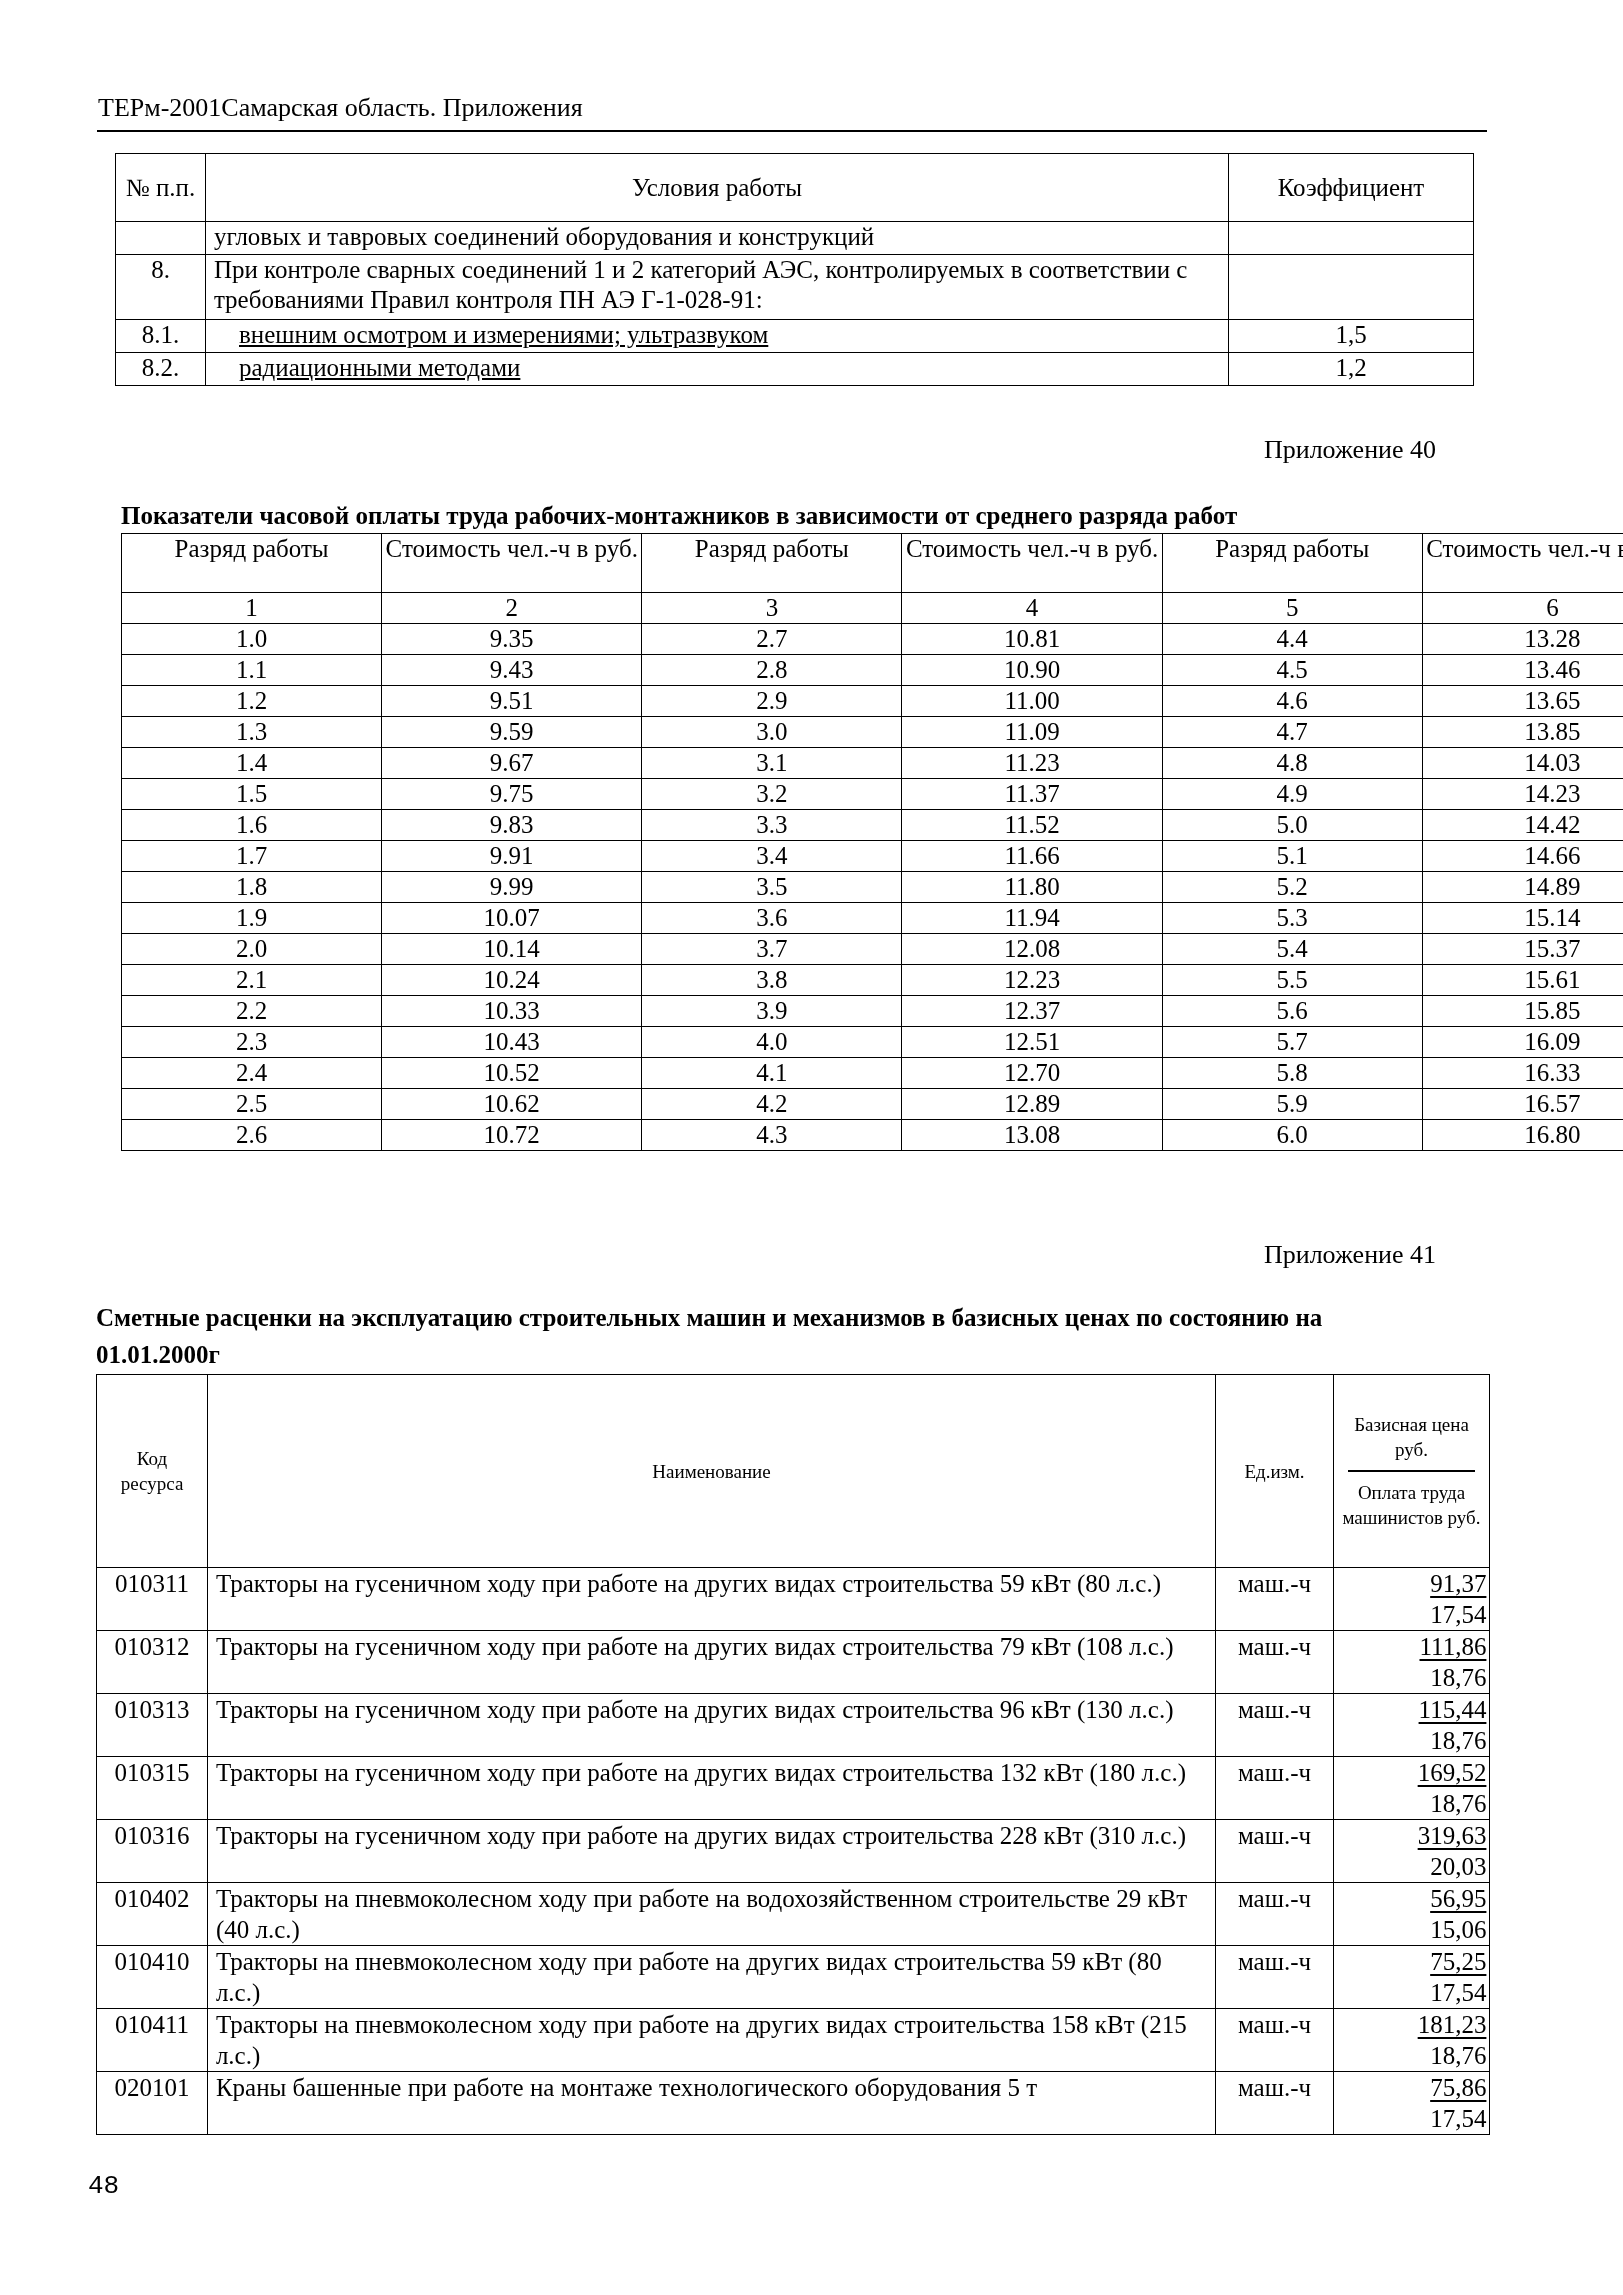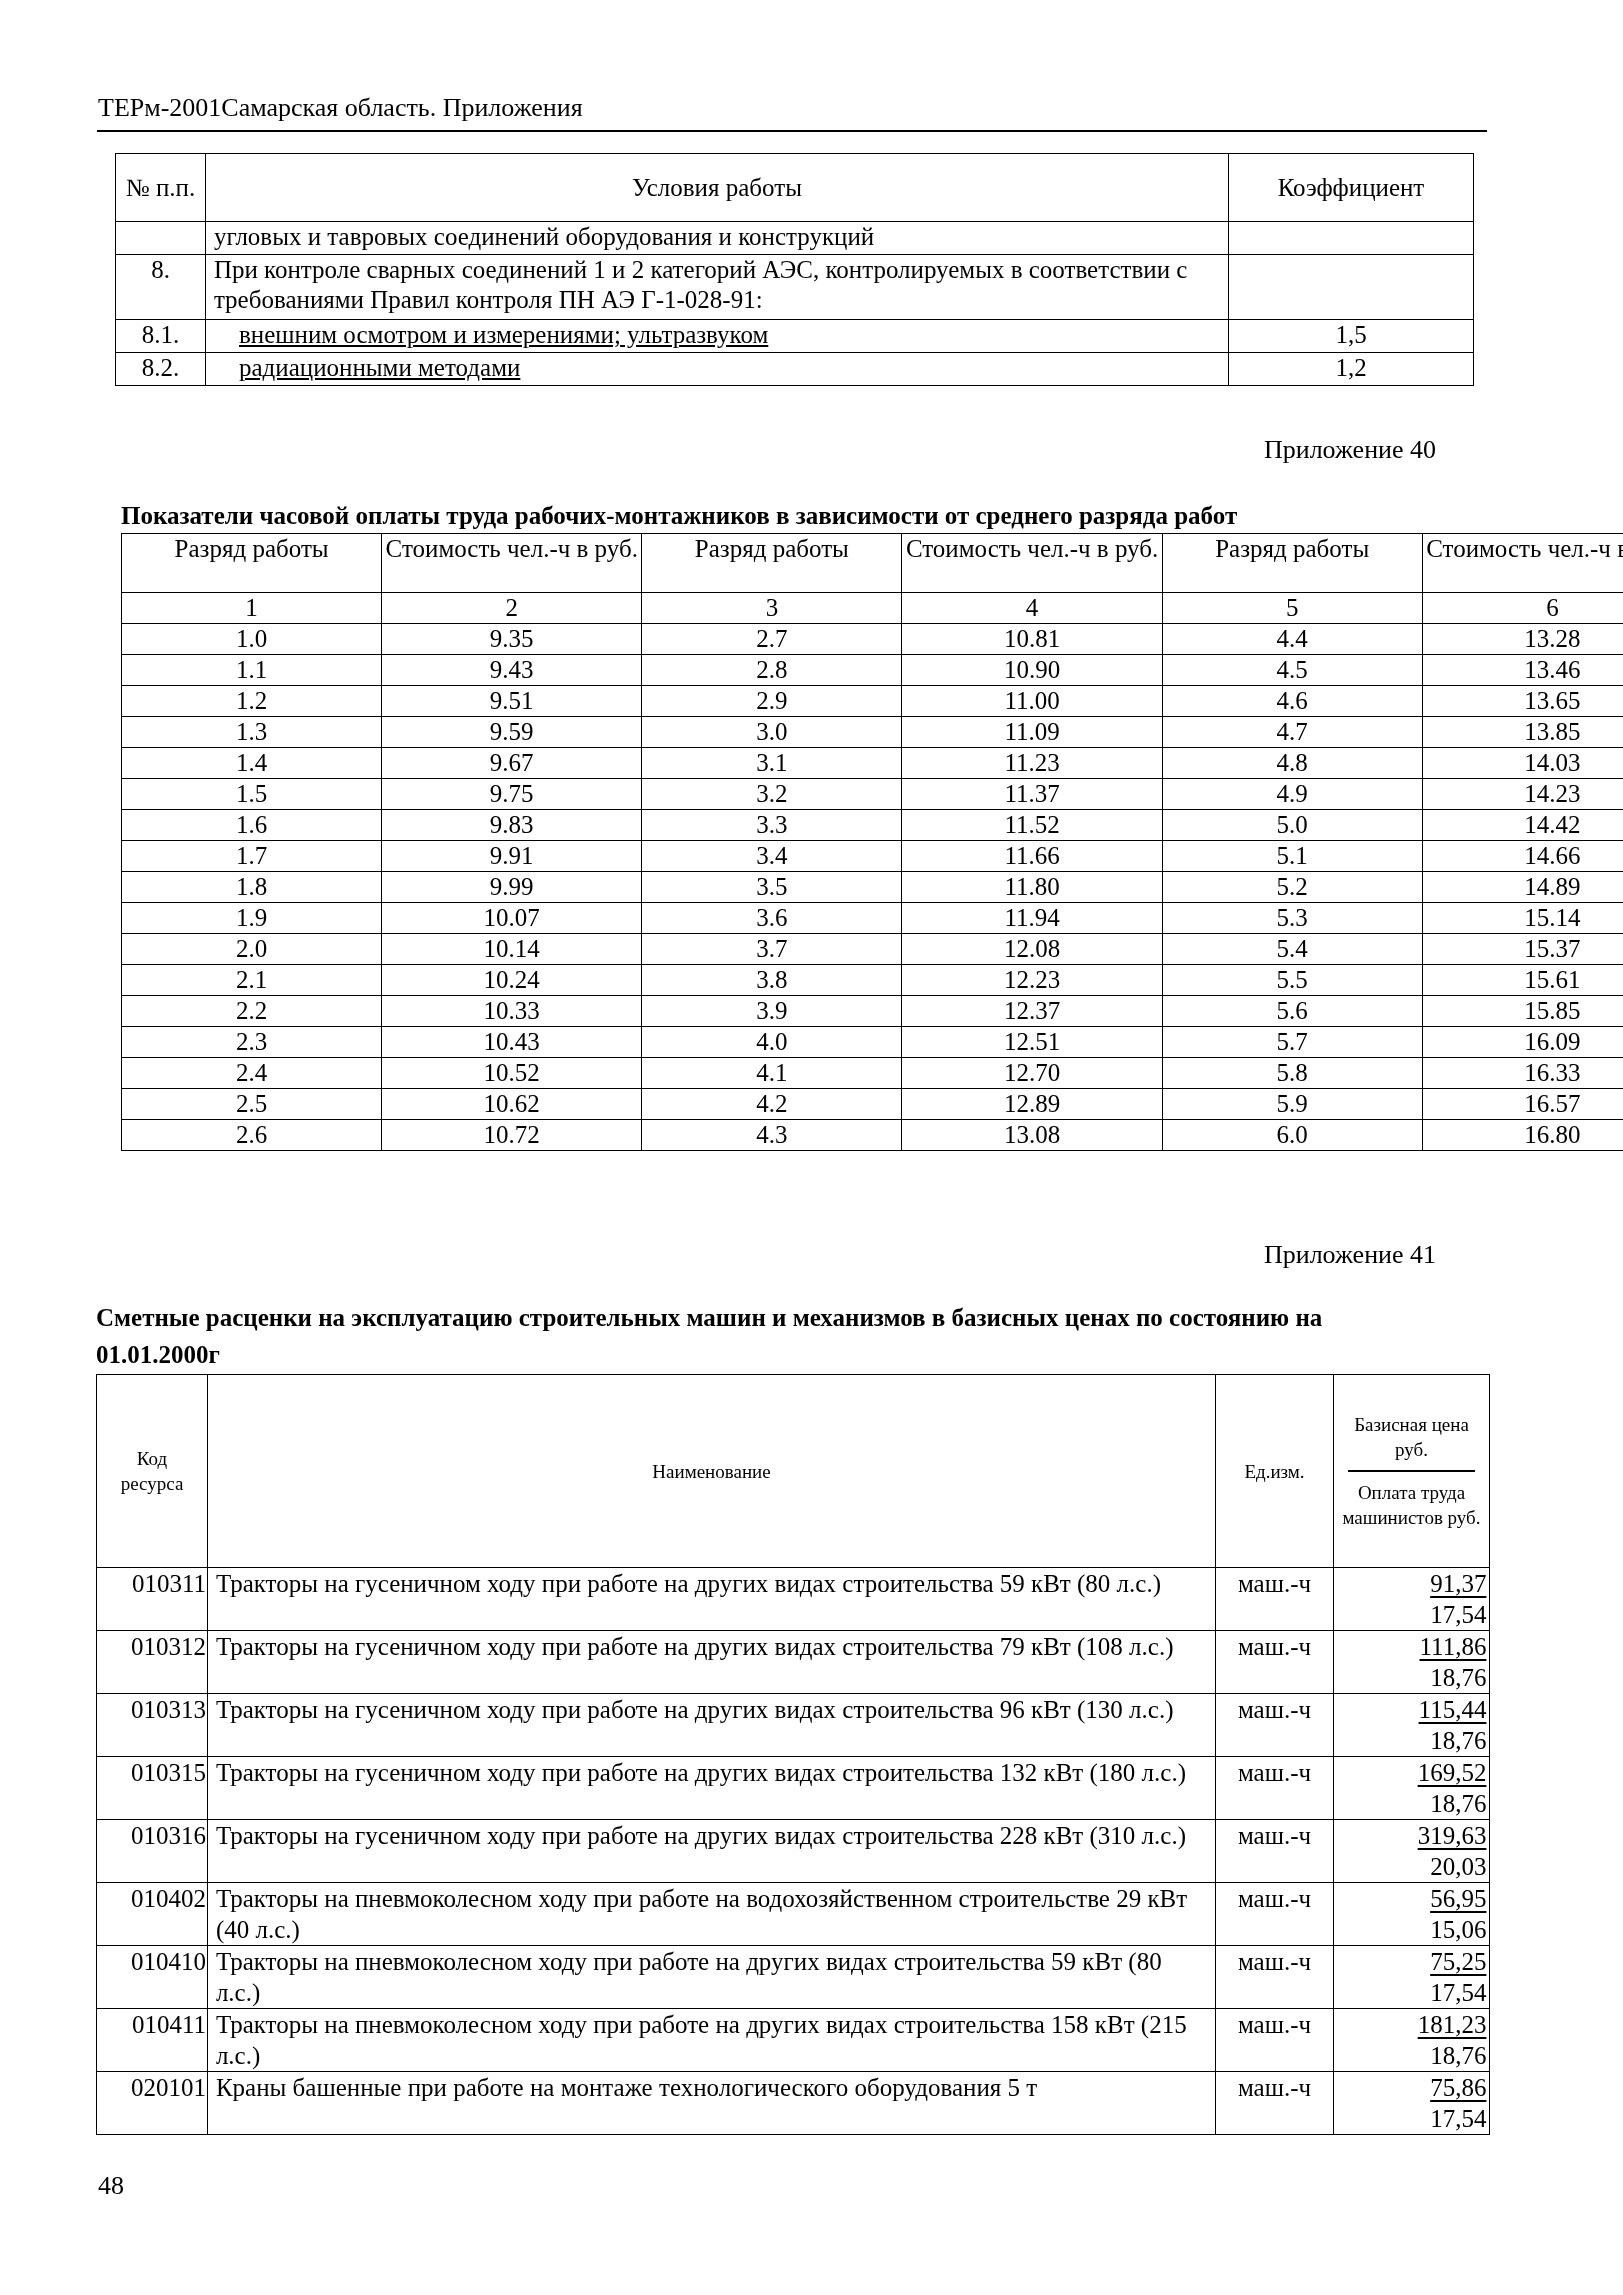--- a/index.html
+++ b/index.html
@@ -19,26 +19,26 @@
   .appx { font-size:26px; text-align:right; }
   .title { font-size:25px; font-weight:bold; text-align:left; line-height:37px; }
   
   #t2 { left:121px; top:533px; width:1562px; font-size:25px; line-height:29px; }
   #t2 td { text-align:center; padding:0 2.6px; height:30px; }
   #t2 thead td { vertical-align:top; }
   
   #t3 { left:96px; top:1374px; width:1392px; font-size:25px; line-height:31px; }
   #t3 thead td { vertical-align:middle; text-align:center; font-size:19px; line-height:25px; }
   #t3 tbody td { height:62px; }
-  #t3 .code { text-align:right; padding:0 1px; }
+  #t3 .code { text-align:center; padding:0 16px; }
   #t3 .unit { text-align:center; padding:0 2.6px; }
   #t3 .price { text-align:right; padding:0 2.6px; }
   .price-base { text-decoration:underline; text-decoration-thickness:2px; text-underline-offset:3.9px; }
   .hdr-split { display:block; border-top:2px solid #000; margin:7.9px 6.5px; }
-  .page-num { left:98px; top:2171px; font-size:26px; }
+  .page-num { left:88px; top:2171px; font-size:26px;font-family:Liberation Mono, monospace; }
 </style>
 </head>
 <body>
 
 <div class="abs hdr-text">ТЕРм-2001Самарская область. Приложения</div>
 <div class="abs hdr-rule"></div>
 
 <table id="t1">
   <colgroup>
       <col style="width:90px">

